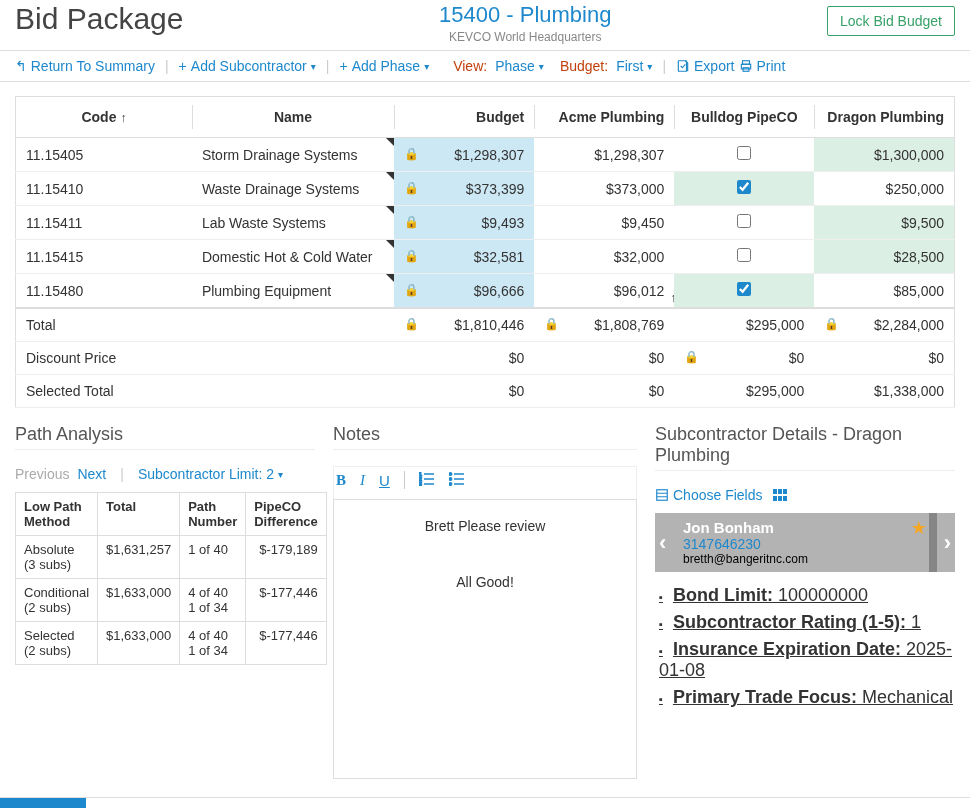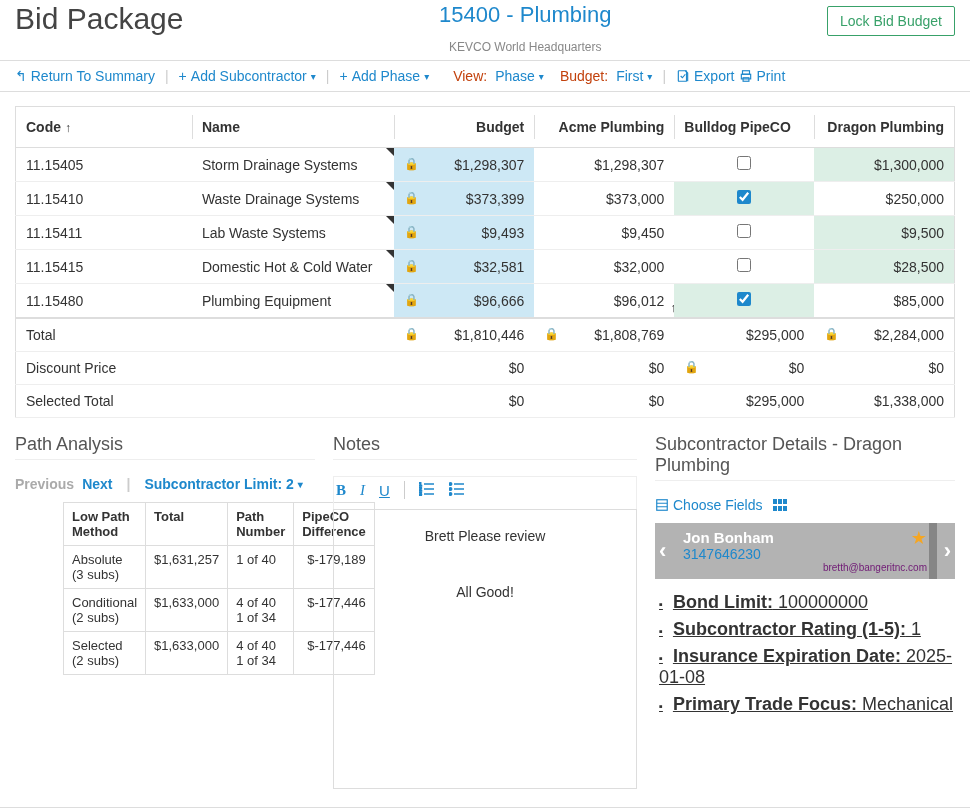--- a/index.html
+++ b/index.html
@@ -1,66 +1,66 @@
 <!DOCTYPE html>
 <html><head>
 <meta charset="utf-8">
 <style>
 * { box-sizing: border-box; margin: 0; padding: 0; }
 body { font-family: "Segoe UI", Arial, sans-serif; font-size: 14px; color: #333; background: #fff; width: 970px; }
 .header { display: flex; align-items: flex-start; padding: 2px 15px 6px 15px; border-bottom: 1px solid #ddd; }
 .page-title { font-size: 30px; font-weight: 300; color: #444; flex: 0 0 auto; margin-right: 40px; }
 .header-center { flex: 1; text-align: center; }
 .project-code { font-size: 22px; color: #1e88cc; font-weight: 400; }
-.project-sub { font-size: 12px; color: #888; margin-top: 12px; }
+.project-sub { font-size: 12px; color: #888; margin-top: 2px; }
 .lock-btn { border: 1px solid #38a169; color: #38a169; background: #fff; padding: 6px 12px; font-size: 14px; cursor: pointer; border-radius: 2px; margin-top: 4px; }
 .toolbar { display: flex; align-items: center; padding: 7px 15px; gap: 4px; border-bottom: 1px solid #ddd; }
 .tb-link { color: #1e88cc; cursor: pointer; font-size: 14px; display: flex; align-items: center; gap: 4px; }
 .tb-sep { color: #ccc; margin: 0 6px; }
 .tb-label { color: #c2410c; margin-right: 4px; }
 .icon-svg { width: 14px; height: 14px; display: inline-block; vertical-align: middle; }
 .caret { font-size: 10px; color: #1e88cc; }
 .main-table-wrap { padding: 14px 15px 10px 15px; }
 .main-table { width: 100%; border: 1px solid #ddd; border-collapse: collapse; }
-.main-table th { text-align: left; font-weight: 600; padding: 12px 10px; border-bottom: 1px solid #ddd; font-size: 14px; position: relative; }
+.main-table th { text-align: center; font-weight: 600; padding: 12px 10px; border-bottom: 1px solid #ddd; font-size: 14px; position: relative; }
 .main-table th.num { text-align: right; }
 .main-table th::before { content: ""; position: absolute; left: 0; top: 8px; bottom: 8px; width: 1px; background: #ddd; }
 .main-table th:first-child::before { display: none; }
 .main-table td { padding: 8px 10px; border-bottom: 1px solid #eee; font-size: 14px; position: relative; }
 .main-table td.num { text-align: right; }
 .main-table td.center { text-align: center; }
 .col-code { width: 170px; }
 .col-name { width: 195px; }
 .col-amt { width: 135px; }
 .budget-cell { background: #cde8f5; }
 .green-cell { background: #dcefe5; }
 .lock-icon { color: #999; float: left; font-size: 12px; }
 .corner-mark::after { content: ""; position: absolute; top: 0; right: 0; width: 0; height: 0; border-top: 8px solid #333; border-left: 8px solid transparent; }
 .total-row td { font-weight: 400; border-top: 2px solid #ddd; }
 .arrow-up { position: absolute; right: -2px; bottom: 2px; font-size: 12px; }
 .panels { display: flex; gap: 18px; padding: 6px 15px 12px 15px; }
 .panel-left { width: 300px; }
 .panel-mid { flex: 1; }
 .panel-right { width: 300px; }
 .panel-title { font-size: 18px; font-weight: 300; color: #555; margin-bottom: 16px; padding-bottom: 4px; border-bottom: 1px solid #eee; }
-.path-controls { display: flex; align-items: center; gap: 8px; font-size: 14px; margin-bottom: 10px; font-weight: bold; }
+.path-controls { display: flex; align-items: center; gap: 8px; font-size: 14px; margin-bottom: 10px; }
 .path-controls .disabled { color: #aaa; }
-.path-table { width: 100%; border: 1px solid #ddd; border-collapse: collapse; font-size: 13px; margin-left: 48px; }
+.path-table { width: 100%; border: 1px solid #ddd; border-collapse: collapse; font-size: 13px; }
 .path-table th, .path-table td { padding: 6px 8px; border: 1px solid #ddd; text-align: left; vertical-align: top; }
 .path-table th { font-weight: 600; }
 .path-table td.num { text-align: right; }
 .notes-toolbar { display: flex; gap: 14px; align-items: center; padding: 4px 2px 10px 2px; color: #1e88cc; border: 1px solid #eee; border-bottom: none; }
 .notes-toolbar .fmt { cursor: pointer; font-size: 15px; }
 .notes-divider { width: 1px; height: 18px; background: #ccc; }
 .notes-body { border: 1px solid #ddd; min-height: 280px; padding: 12px; font-size: 14px; line-height: 2; text-align: center; }
 .sub-links { display: flex; align-items: center; gap: 10px; color: #1e88cc; margin-bottom: 10px; font-size: 14px; }
 .contact-card { background: #b3b3b3; position: relative; padding: 6px 28px; color: #fff; margin-bottom: 10px; }
 .contact-name { font-weight: 600; font-size: 15px; }
 .contact-phone { color: #1e88cc; font-size: 14px; }
-.contact-email { color: #701a75; font-size: 10px; text-align: right; }
+.contact-email { color: #000000; font-size: 12px; }
 .card-arrow { position: absolute; top: 50%; transform: translateY(-50%); color: #fff; font-size: 22px; cursor: pointer; font-weight: bold; }
 .card-arrow.left { left: 4px; }
 .card-arrow.right { right: 4px; }
 .card-star { position: absolute; top: 4px; right: 28px; color: #f5a623; font-size: 18px; }
 .card-shadow { position: absolute; top:0; bottom:0; right:18px; width:8px; background: rgba(0,0,0,0.25);}
 .detail-list { list-style: none; padding-left: 4px; }
 .detail-list li { padding: 3px 0; font-size: 18px; text-decoration: underline; }
 .detail-list li::before { content: "▪"; margin-right: 10px; font-size: 11px; }
 .detail-list b { font-weight: 600; }
 .bottom-tabs { display: flex; border-top: 1px solid #ddd; margin-top: 6px; }

